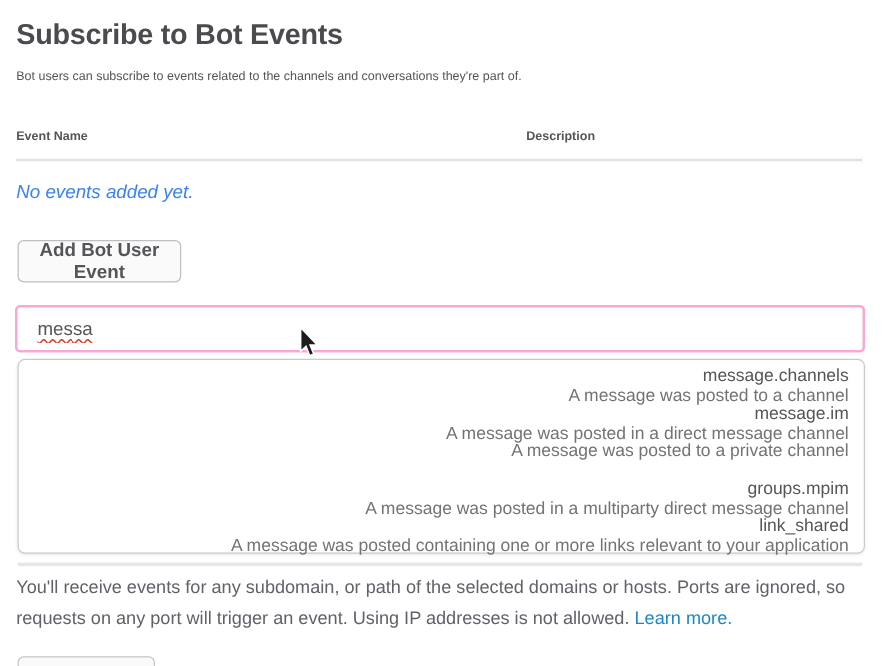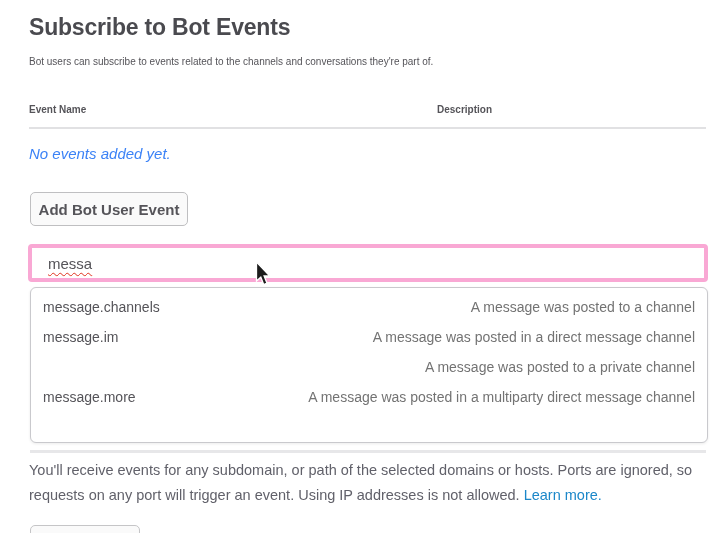--- a/index.html
+++ b/index.html
@@ -5,21 +5,21 @@
   html, body { margin: 0; padding: 0; background: #ffffff; }
   .page {
     position: relative;
     width: 711px;
     height: 533px;
     background: #ffffff;
     overflow: hidden;
     font-family: "Liberation Sans", sans-serif;
     color: #555459;
   }
-  .abs { position: absolute; margin-left: 16px; }
+  .abs { position: absolute; }
 
   .page-title {
     left: 13px; top: 14px;
     font-size: 23px;
     font-weight: bold;
     color: #4a4a4f;
     letter-spacing: -0.2px;
   }
   .page-subtitle {
     left: 13px; top: 56px;
@@ -45,40 +45,40 @@
 
   .empty-msg {
     left: 13px; top: 145px;
     font-size: 15px;
     font-style: italic;
     color: #3b82f6;
   }
 
   .add-btn {
     left: 14px; top: 192px;
-    width: 158px; height: 34px;
+    width: 131px; height: 34px;
     background: #fafafa;
     border: 1px solid #bfbfc1;
     border-radius: 5px;
     box-sizing: border-box;
     font-family: "Liberation Sans", sans-serif;
     font-size: 15px;
     font-weight: bold;
     color: #555459;
     display: flex;
     align-items: center;
     justify-content: center;
     cursor: pointer;
   }
 
   .search-input {
     left: 12px; top: 244px;
     width: 680px; height: 38px;
     box-sizing: border-box;
-    border: 4px solid #f9a8d4;
+    border: 2px solid #f9a8d4;
     border-radius: 4px;
     background: #ffffff;
     display: flex;
     align-items: center;
     padding-left: 16px;
     font-size: 15px;
     color: #555459;
   }
   .search-input .typed {
     text-decoration: underline;
@@ -94,23 +94,24 @@
     box-sizing: border-box;
     background: #ffffff;
     border: 1px solid #c9c9cd;
     border-radius: 6px;
     box-shadow: 0 1px 3px rgba(0,0,0,0.08);
     padding-top: 4px;
   }
   .dd-row {
     height: 30px;
     display: flex;
-    align-items: center;
+    align-items: flex-end;
     padding: 0 12px;
     cursor: pointer;
+    flex-direction: column;
   }
   .dd-name {
     font-size: 14px;
     color: #555459;
   }
   .dd-desc {
     margin-left: auto;
     font-size: 14px;
     color: #737373;
     text-align: right;
@@ -179,22 +180,26 @@
       <span class="dd-desc">A message was posted to a channel</span>
     </div>
     <div class="dd-row">
       <span class="dd-name">message.im</span>
       <span class="dd-desc">A message was posted in a direct message channel</span>
     </div>
     <div class="dd-row">
       <span class="dd-desc">A message was posted to a private channel</span>
     </div>
     <div class="dd-row">
-      <span class="dd-name">message.more</span>
+      <span class="dd-name">groups.mpim</span>
       <span class="dd-desc">A message was posted in a multiparty direct message channel</span>
+    </div>
+    <div class="dd-row">
+      <span class="dd-name">link_shared</span>
+      <span class="dd-desc">A message was posted containing one or more links relevant to your application</span>
     </div>
   </div>
 
   <div class="abs section-divider"></div>
 
   <div class="abs footer-text">
     <div class="line">You'll receive events for any subdomain, or path of the selected domains or hosts. Ports are ignored, so</div>
     <div class="line"><span>requests on any port will trigger an event. Using IP addresses is not allowed.</span>
       <a class="learn-more">Learn more.</a>
     </div>

